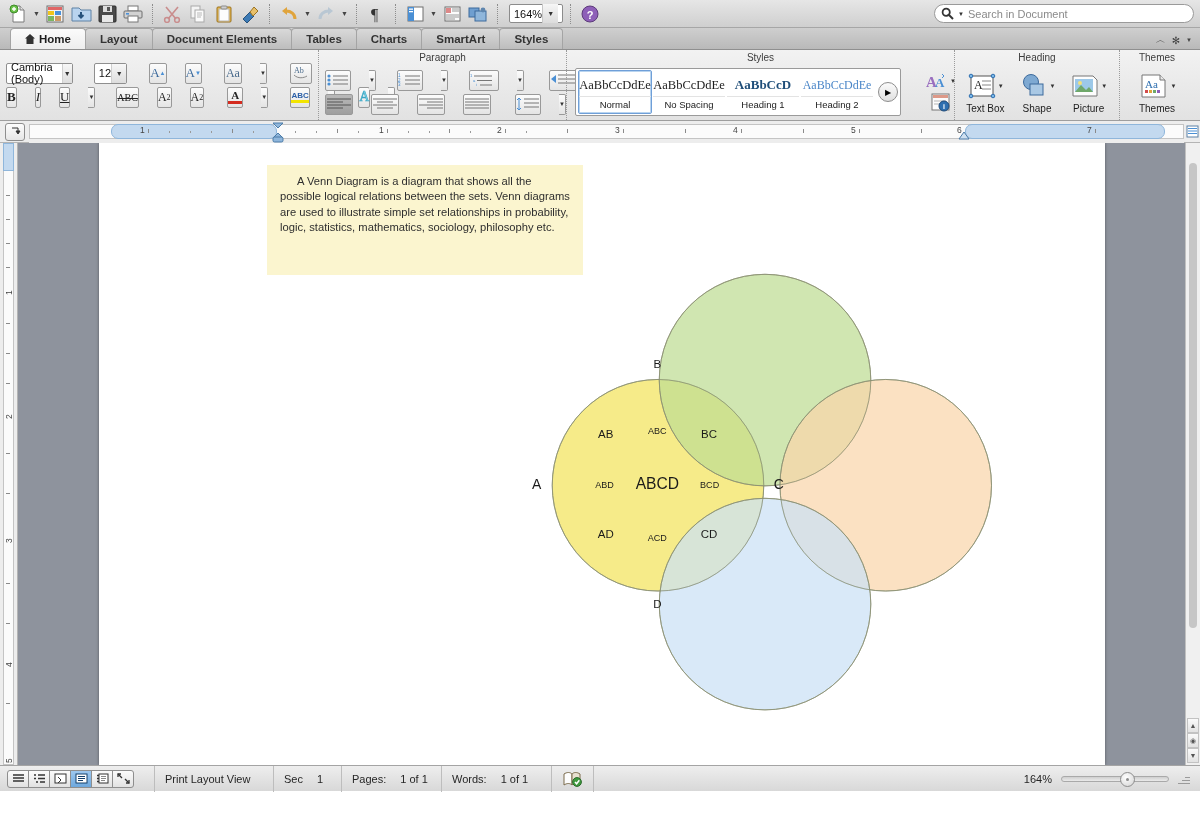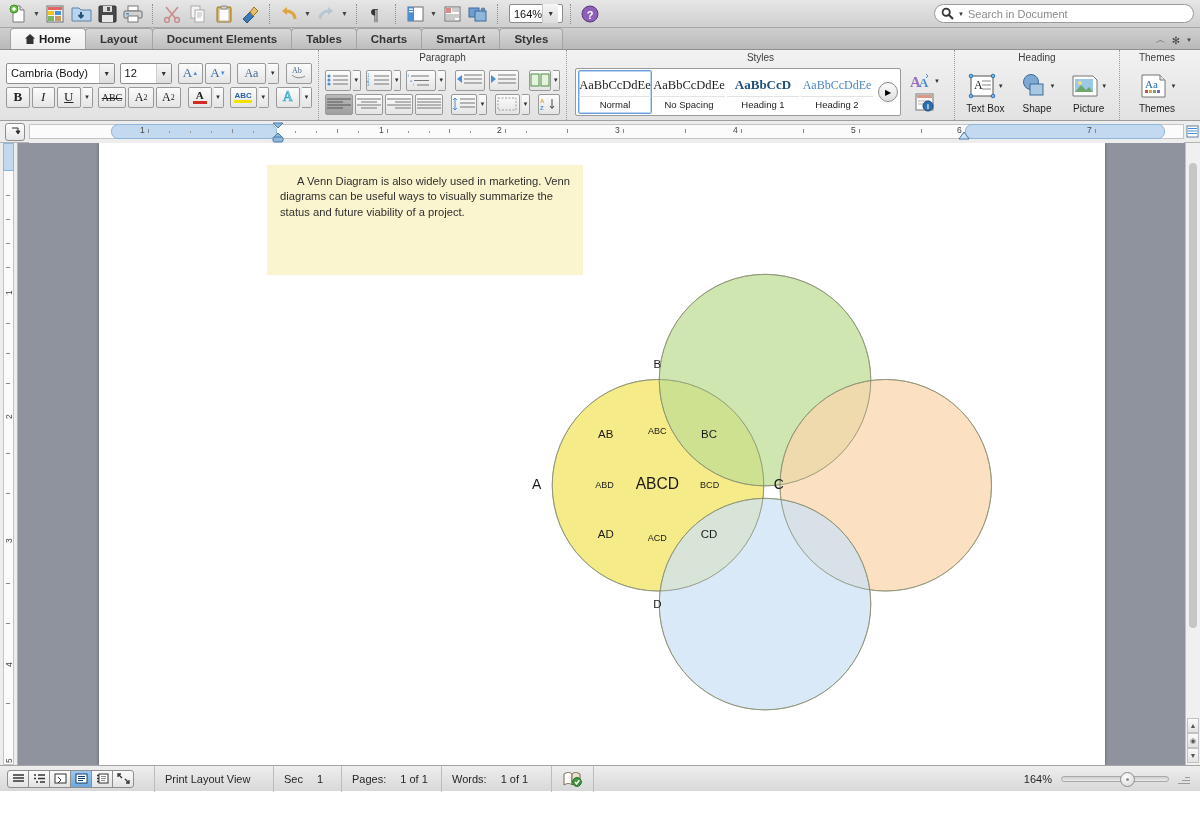--- a/index.html
+++ b/index.html
@@ -83,21 +83,21 @@
 
   
   .ribbon{
     height:71px; background:linear-gradient(to bottom,#f2f2f2,#e2e2e2);
     border-bottom:1px solid #9e9e9e; display:flex; position:relative;
   }
   .grp{ position:relative; padding:0 6px; display:flex;flex-direction:column; }
   .grp + .grp{ border-left:1px dotted #9b9b9b; }
   .grp-title{ text-align:center;font-size:10px;color:#3c3c3c; padding-top:2px; height:14px;}
   .grp-body{ flex:1; display:flex; flex-direction:column; justify-content:center; gap:3px; }
-  .row{ display:flex; align-items:center; gap:2px; }
+  .row{ display:flex; align-items:center; gap:18px; }
   .ctl{
     height:21px;background:linear-gradient(to bottom,#fcfcfc,#e4e4e4);
     border:1px solid #999; border-radius:2px; display:flex;align-items:center;justify-content:center;
     font-size:11px;color:#222; cursor:default;
   }
   .ctl.on{ background:linear-gradient(to bottom,#b9b9b9,#9f9f9f); }
   .fld{
     height:21px;background:#fff;border:1px solid #8f8f8f;border-radius:2px;
     display:flex;align-items:center; padding-left:4px; font-size:11px;color:#111;
   }
@@ -736,21 +736,21 @@
       <div class="vnum" style="top:524px;">4</div>
       <div class="vtick" style="top:480px;"></div>
       <div class="vtick" style="top:560px;"></div>
       <div class="vnum" style="top:620px;">5</div>
     </div>
 
     <div class="canvas">
       <div class="page">
 
         <div class="textbox" style="left:168px;top:22px;">
-          <p>A Venn Diagram is also widely used in marketing. Venn diagrams can be useful ways to visually summarize the status and future viability of a project.</p>
+          <p>A Venn Diagram is a diagram that shows all the possible logical relations between the sets. Venn diagrams are used to illustrate simple set relationships in probability, logic, statistics, mathematics, sociology, philosophy etc.</p>
         </div>
 
         <div class="venn" style="left:335px;top:61px;">
           <svg id="venn-svg" width="560" height="560" viewBox="0 0 740 900">
               <defs>
                 <clipPath id="clip0">
                   <circle cx="280" cy="452" r="170"></circle>
                 </clipPath>
                 <clipPath id="clip1" clip-path="url(#clip0)">
                   <circle cx="452" cy="283" r="170"></circle>

